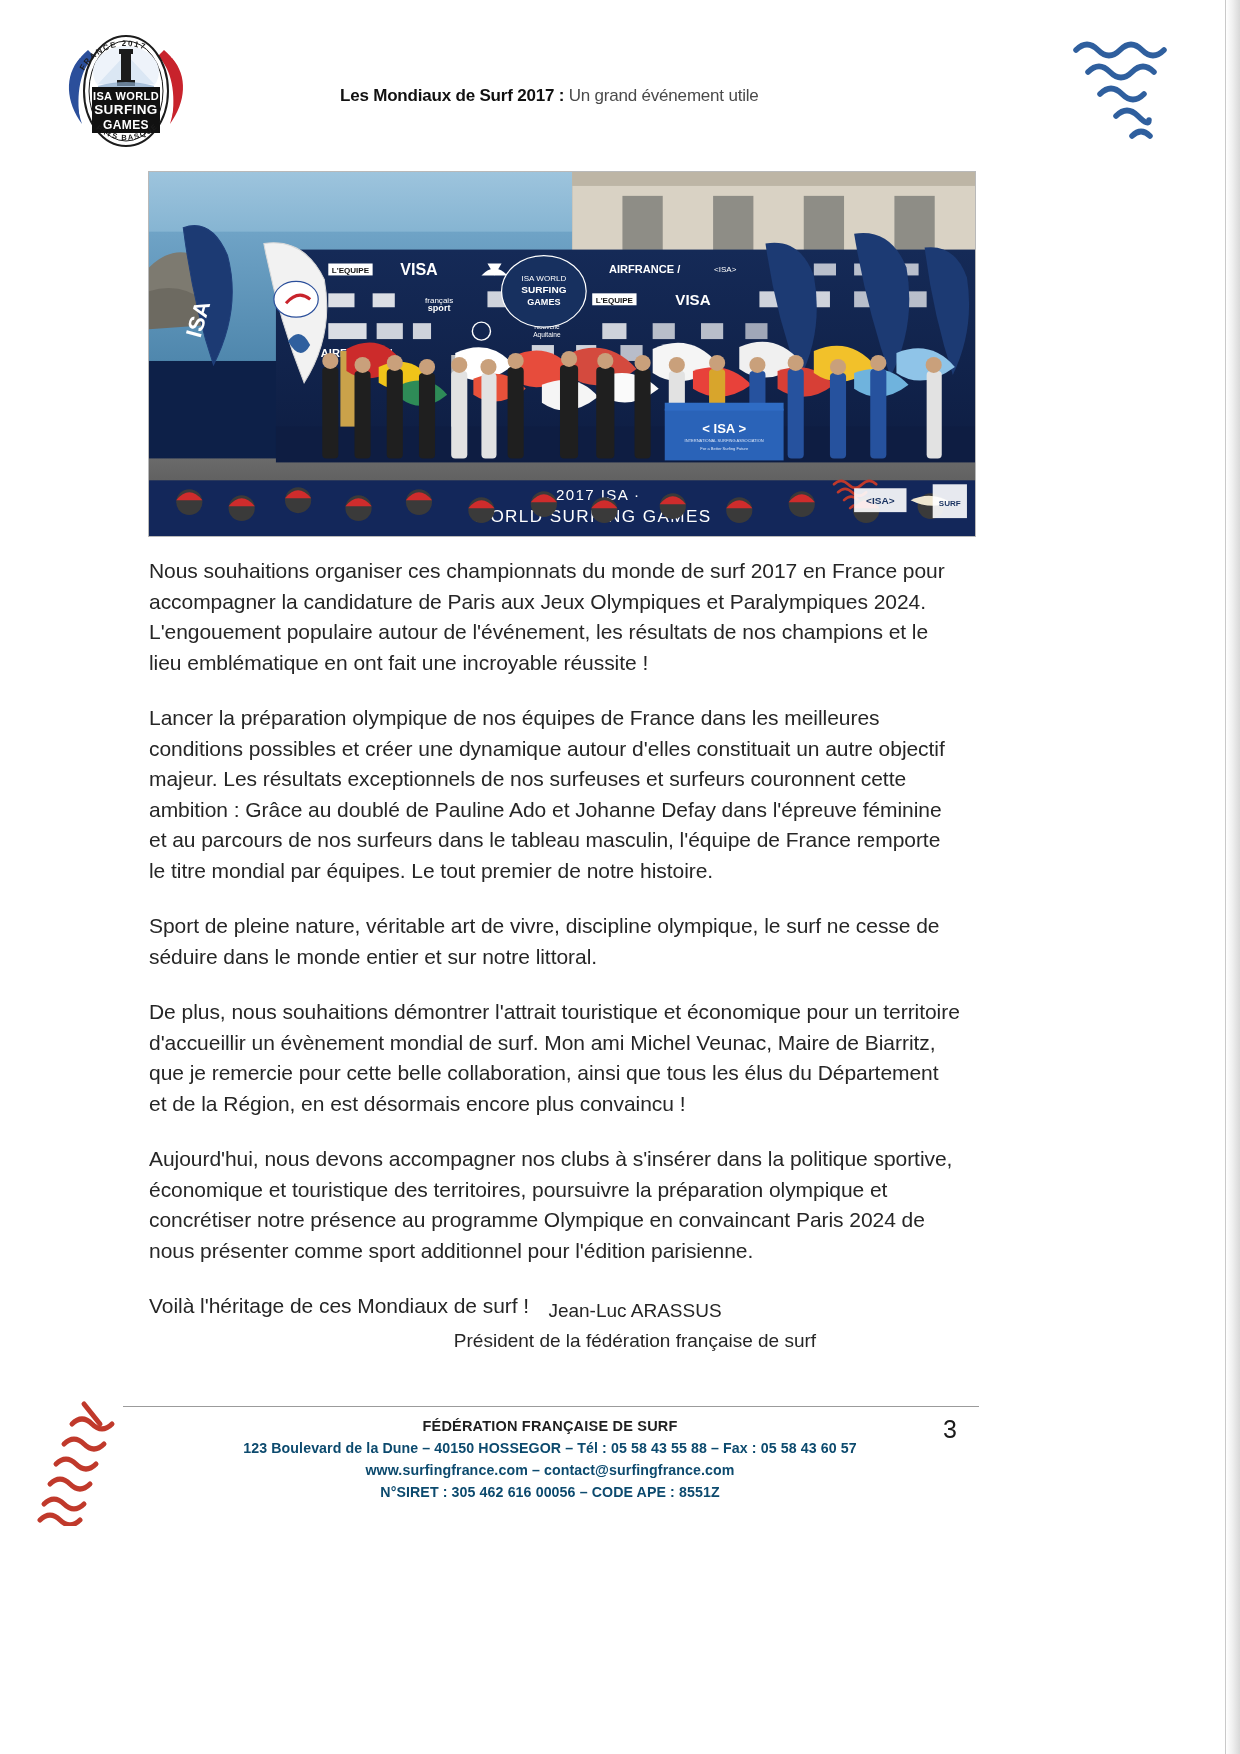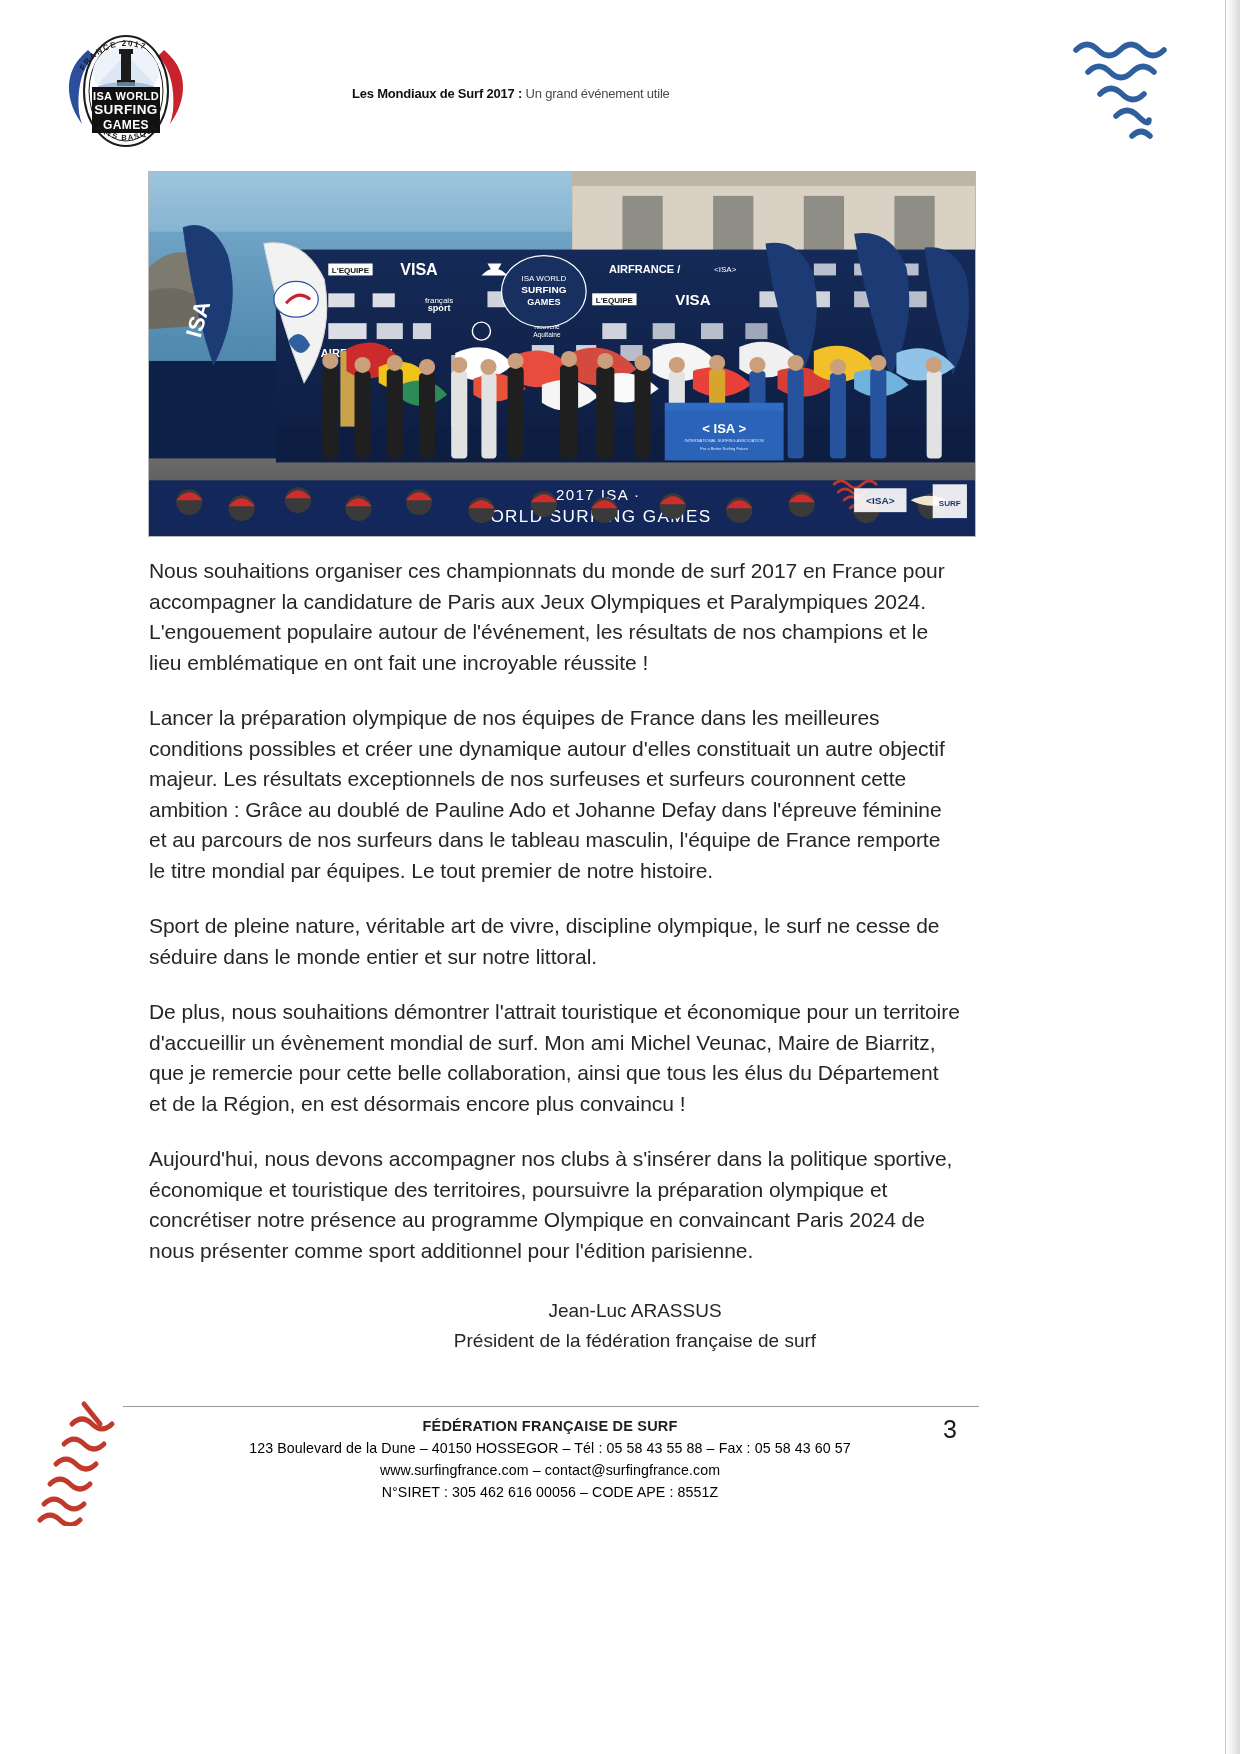--- a/index.html
+++ b/index.html
@@ -54,24 +54,23 @@
     top: 32px;
     width: 136px;
     height: 118px;
   }
   .isa-logo svg { display:block; }
 
   .doc-header-title {
     position: absolute;
     left: 340px;
     top: 86px;
-    font-size: 13px;
+    font-size: 17px;
     letter-spacing: -0.2px;
     white-space: nowrap;
-    margin-left: 12px;
   }
   .doc-header-title .bold {
     font-weight: bold;
     color: #111;
   }
   .doc-header-title .light {
     font-weight: normal;
     color: #4a4a4a;
   }
 
@@ -155,23 +154,24 @@
   }
   .footer-org {
     font-size: 14.5px;
     font-weight: bold;
     color: #1f1f1f;
     letter-spacing: 0.2px;
     line-height: 22px;
   }
   .footer-line {
     font-size: 14.2px;
-    color: #000000;
+    color: #0c4a6e;
     line-height: 22px;
     letter-spacing: 0.1px;
+    font-weight: bold;
   }
   .page-number {
     position: absolute;
     left: 930px;
     top: 1415px;
     width: 40px;
     text-align: center;
     font-size: 25px;
     color: #1a1a1a;
   }
@@ -478,20 +478,21 @@
       </g>
     </svg>
   </div>
 
   <div class="body-col">
     <p class="para">Nous souhaitions organiser ces championnats du monde de surf 2017 en France pour accompagner la candidature de Paris aux Jeux Olympiques et Paralympiques 2024. L'engouement populaire autour de l'événement, les résultats de nos champions et le lieu emblématique en ont fait une incroyable réussite !</p>
     <p class="para">Lancer la préparation olympique de nos équipes de France dans les meilleures conditions possibles et créer une dynamique autour d'elles constituait un autre objectif majeur. Les résultats exceptionnels de nos surfeuses et surfeurs couronnent cette ambition : Grâce au doublé de Pauline Ado et Johanne Defay dans l'épreuve féminine et au parcours de nos surfeurs dans le tableau masculin, l'équipe de France remporte le titre mondial par équipes. Le tout premier de notre histoire.</p>
     <p class="para">Sport de pleine nature, véritable art de vivre, discipline olympique, le surf ne cesse de séduire dans le monde entier et sur notre littoral.</p>
     <p class="para">De plus, nous souhaitions démontrer l'attrait touristique et économique pour un territoire d'accueillir un évènement mondial de surf.  Mon ami Michel Veunac,  Maire de Biarritz, que je remercie pour cette belle collaboration, ainsi que tous les élus du Département et de la Région, en est désormais encore plus convaincu !</p>
     <p class="para">Aujourd'hui, nous devons accompagner nos clubs à s'insérer dans la politique sportive, économique et touristique des territoires, poursuivre la préparation olympique et concrétiser notre présence au programme Olympique en convaincant Paris 2024 de nous présenter comme sport additionnel pour l'édition parisienne.</p>
+    <p class="para">Voilà l'héritage de ces Mondiaux de surf !</p>
   </div>
 
   <div class="signature">
     <div class="sig-line">Jean-Luc ARASSUS</div>
     <div class="sig-line">Président de la fédération française de surf</div>
   </div>
 
   <div class="footer-rule"></div>
 
   <div class="footer-wave">

